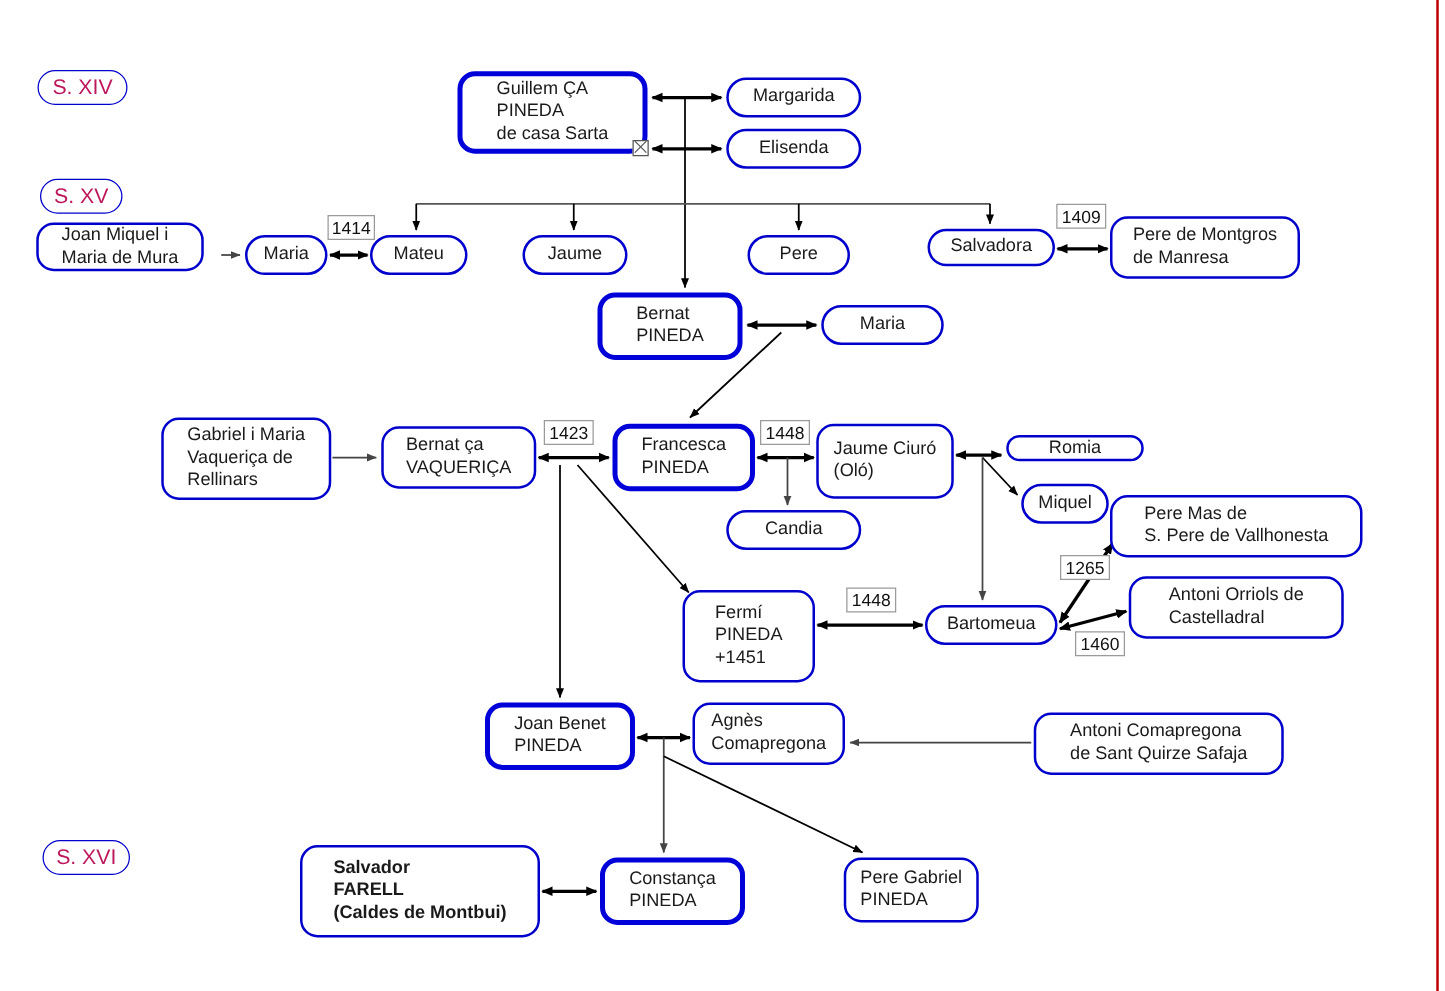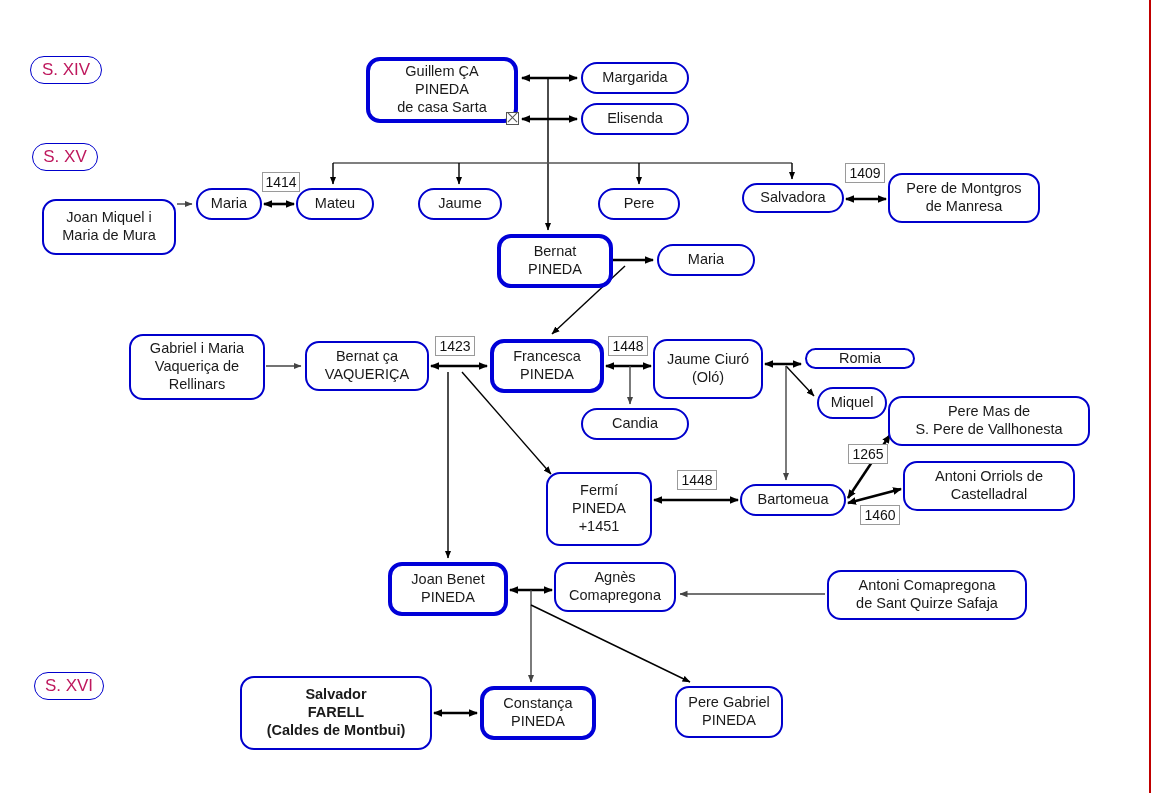--- a/index.html
+++ b/index.html
@@ -8,21 +8,21 @@
   #edges{position:absolute;left:0;top:0;width:1156px;height:793px;}
 
   
   .node{
     position:absolute;
     box-sizing:border-box;
     background:#ffffff;
     border:2px solid #0000CC;
     border-radius:14px;
     display:flex;align-items:center;justify-content:center;
-    text-align:center;
+    text-align:left;
     color:#1a1a1a;
     font-size:14.5px;
     line-height:1.22;
     z-index:3;
     white-space:pre-line;
     padding:2px 4px;
   }
   .node.thick{
     border-width:4px;
     border-radius:14px;
@@ -141,30 +141,30 @@
       <div class="era" style="left: 30px; top: 56px; width: 72px; height: 28px;">S. XIV</div>
       <div class="era" style="left: 32px; top: 143px; width: 66px; height: 28px;">S. XV</div>
       <div class="era" style="left: 34px; top: 672px; width: 70px; height: 28px;">S. XVI</div>
     </div>
   <div id="nodes-layer">
       <div class="node thick" style="left: 366px; top: 57px; width: 152px; height: 66px;">Guillem ÇA
 PINEDA
 de casa Sarta</div>
       <div class="node pill" style="left: 581px; top: 62px; width: 108px; height: 32px;">Margarida</div>
       <div class="node pill" style="left: 581px; top: 103px; width: 108px; height: 32px;">Elisenda</div>
-      <div class="node" style="left: 42px; top: 178px; width: 134px; height: 56px; margin-top: 21px;">Joan Miquel i
+      <div class="node" style="left: 29px; top: 178px; width: 134px; height: 39px;">Joan Miquel i
 Maria de Mura</div>
       <div class="node pill" style="left: 196px; top: 188px; width: 66px; height: 32px;">Maria</div>
       <div class="node pill" style="left: 296px; top: 188px; width: 78px; height: 32px;">Mateu</div>
       <div class="node pill" style="left: 418px; top: 188px; width: 84px; height: 32px;">Jaume</div>
       <div class="node pill" style="left: 598px; top: 188px; width: 82px; height: 32px;">Pere</div>
       <div class="node pill" style="left: 742px; top: 183px; width: 102px; height: 30px;">Salvadora</div>
       <div class="node" style="left: 888px; top: 173px; width: 152px; height: 50px;">Pere de Montgros
 de Manresa</div>
-      <div class="node thick" style="left: 478px; top: 234px; width: 116px; height: 54px; margin-left: 19px;">Bernat
+      <div class="node thick" style="left: 478px; top: 234px; width: 116px; height: 54px;">Bernat
 PINEDA</div>
       <div class="node pill" style="left: 657px; top: 244px; width: 98px; height: 32px;">Maria</div>
       <div class="node" style="left: 129px; top: 334px; width: 136px; height: 66px;">Gabriel i Maria
 Vaqueriça de
 Rellinars</div>
       <div class="node" style="left: 305px; top: 341px; width: 124px; height: 50px;">Bernat ça
 VAQUERIÇA</div>
       <div class="node thick" style="left: 490px; top: 339px; width: 114px; height: 54px;">Francesca
 PINEDA</div>
       <div class="node" style="left: 653px; top: 339px; width: 110px; height: 60px;">Jaume Ciuró

